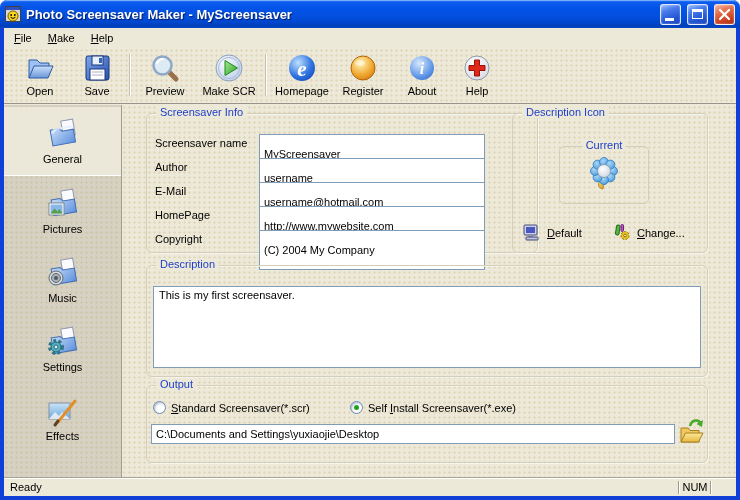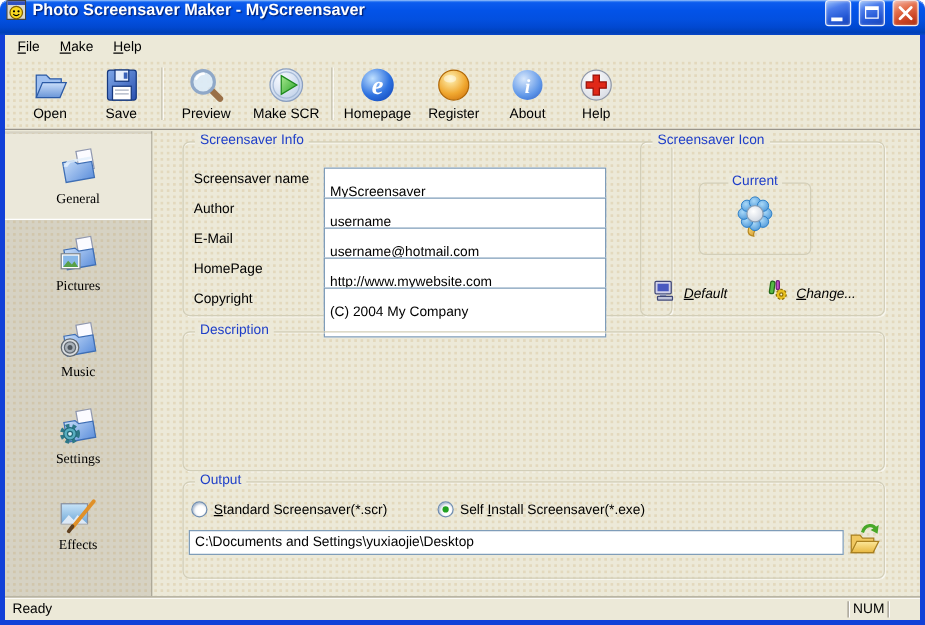--- a/index.html
+++ b/index.html
@@ -9,21 +9,21 @@
     position:relative; width:740px; height:500px;
     background:#1140D8; border-radius:7px 7px 0 0; overflow:hidden;
     font-size:11px; color:#000;
   }
 
   
   .titlebar {
     position:absolute; left:0; top:0; width:740px; height:28px;
     background:linear-gradient(180deg,#3E8CF8 0%,#0C5CEE 8%,#0353E8 30%,#0350E0 55%,#0148D0 78%,#0040B8 93%,#0A47C8 100%);
     border-radius:7px 7px 0 0;
-    display:flex; padding:0 5px; gap:5px;
+    display:flex; align-items:center; padding:0 5px; gap:5px;
     box-shadow:inset 0 1px 0 rgba(255,255,255,.35);
   }
   .title-text { flex:1; color:#fff; font-weight:bold; font-size:13px; text-shadow:1px 1px 1px rgba(0,0,40,.65); white-space:nowrap; }
   .winbtn {
     width:21px; height:21px; border:1px solid rgba(255,255,255,.85); border-radius:3px;
     position:relative; margin-left:1px; cursor:default;
     background:linear-gradient(160deg,#9CC2FA 0%,#4B7CEC 30%,#2256D4 70%,#1A44B8 100%);
     box-shadow:inset 0 0 2px rgba(255,255,255,.5);
   }
   .winbtn.close { background:linear-gradient(160deg,#F4B4A4 0%,#E4704C 35%,#CC4424 70%,#A82C10 100%); }
@@ -49,21 +49,20 @@
   .tbtn .lbl { margin-top:1px; white-space:nowrap; }
   .tsep { width:0; height:42px; border-left:1px solid #C4C0AC; border-right:1px solid #FFFFFF; margin:2px 3px 0 3px; }
 
   
   .main { position:absolute; left:0; right:0; top:77px; bottom:19px; }
 
   .sidebar {
     position:absolute; left:0; top:0; bottom:0; width:118px;
     background-color:#D6D2C3; border-right:1px solid #A09C8C;
     padding-top:2px;
-    font-family:Liberation Serif, serif;
   }
   .side-item { height:69px; display:flex; flex-direction:column; align-items:center; justify-content:center; cursor:default; }
   .side-item.selected { background-color:#EBE8DA; border-bottom:1px solid #FFFFFF; }
   .side-item .lbl { margin-top:2px; }
 
   .content { position:absolute; left:118px; right:0; top:0; bottom:0; background-color:#ECE9D8; }
 
   
   .group {
     position:absolute; border:1px solid #D2CEB8; border-radius:6px;
@@ -90,21 +89,21 @@
   
   .current-box {
     position:absolute; left:46px; top:32px; width:90px; height:58px;
     border:1px solid #D2CEB8; border-radius:5px;
     display:flex; align-items:center; justify-content:center;
   }
   .current-caption {
     position:absolute; top:-8px; left:50%; transform:translateX(-50%);
     padding:0 3px; background:#ECE9D8; color:#1E3EC8; white-space:nowrap;
   }
-  .iconbtn { position:absolute; display:flex; align-items:flex-end; gap:6px; cursor:default;font-style:italic; }
+  .iconbtn { position:absolute; display:flex; align-items:center; gap:6px; cursor:default; }
   .btn-default { left:10px; top:110px; }
   .btn-change  { left:100px; top:110px; }
 
   
   .g-desc textarea {
     position:absolute; left:6px; top:20px; width:548px; height:82px;
     border:1px solid #7F9DB9; background:#fff; resize:none;
     font-family:"Liberation Sans",sans-serif; font-size:11px; padding:2px 5px; color:#000;
   }
 
@@ -416,21 +415,21 @@
             <span class="flabel">HomePage</span>
             <input type="text" value="http://www.mywebsite.com" style="">
           </div>
           <div class="irow" style="top:116px">
             <span class="flabel">Copyright</span>
             <input type="text" value="(C) 2004 My Company" style="">
           </div>
         </div>
 
         <div class="group g-icon">
-          <span class="gcaption">Screensaver Icon</span>
+          <span class="gcaption">Description Icon</span>
 
           <div class="current-box">
             <span class="current-caption">Current</span>
             <svg width="40" height="40" viewBox="0 0 40 40">
               <defs>
                 <radialGradient id="fPet" cx="0.4" cy="0.35" r="0.9">
                     <stop offset="0" stop-color="#A8D8F8"></stop>
                     <stop offset="1" stop-color="#3888D0"></stop>
                   </radialGradient>
                 <radialGradient id="fPearl" cx="0.4" cy="0.35" r="0.9">
@@ -473,20 +472,21 @@
               <rect x="8" y="0.5" width="2.5" height="7" rx="1" fill="#C050C8" stroke="#702078"></rect>
               <circle cx="12" cy="11.5" r="4" fill="#E8C020" stroke="#907008" stroke-dasharray="2 1.5"></circle>
               <circle cx="12" cy="11.5" r="1.3" fill="#FFF8D0" stroke="#907008"></circle>
             </svg>
             <span><span class="u">C</span><span>hange...</span></span>
           </div>
         </div>
 
         <div class="group g-desc">
           <span class="gcaption">Description</span>
+          <textarea spellcheck="false" style="">This is my first screensaver.</textarea>
         </div>
 
         <div class="group g-output">
           <span class="gcaption">Output</span>
 
           <div class="radio-item radio-std">
             <span class="radio"></span>
             <span><span></span><span class="u">S</span><span>tandard Screensaver(*.scr)</span></span>
           </div>
 

